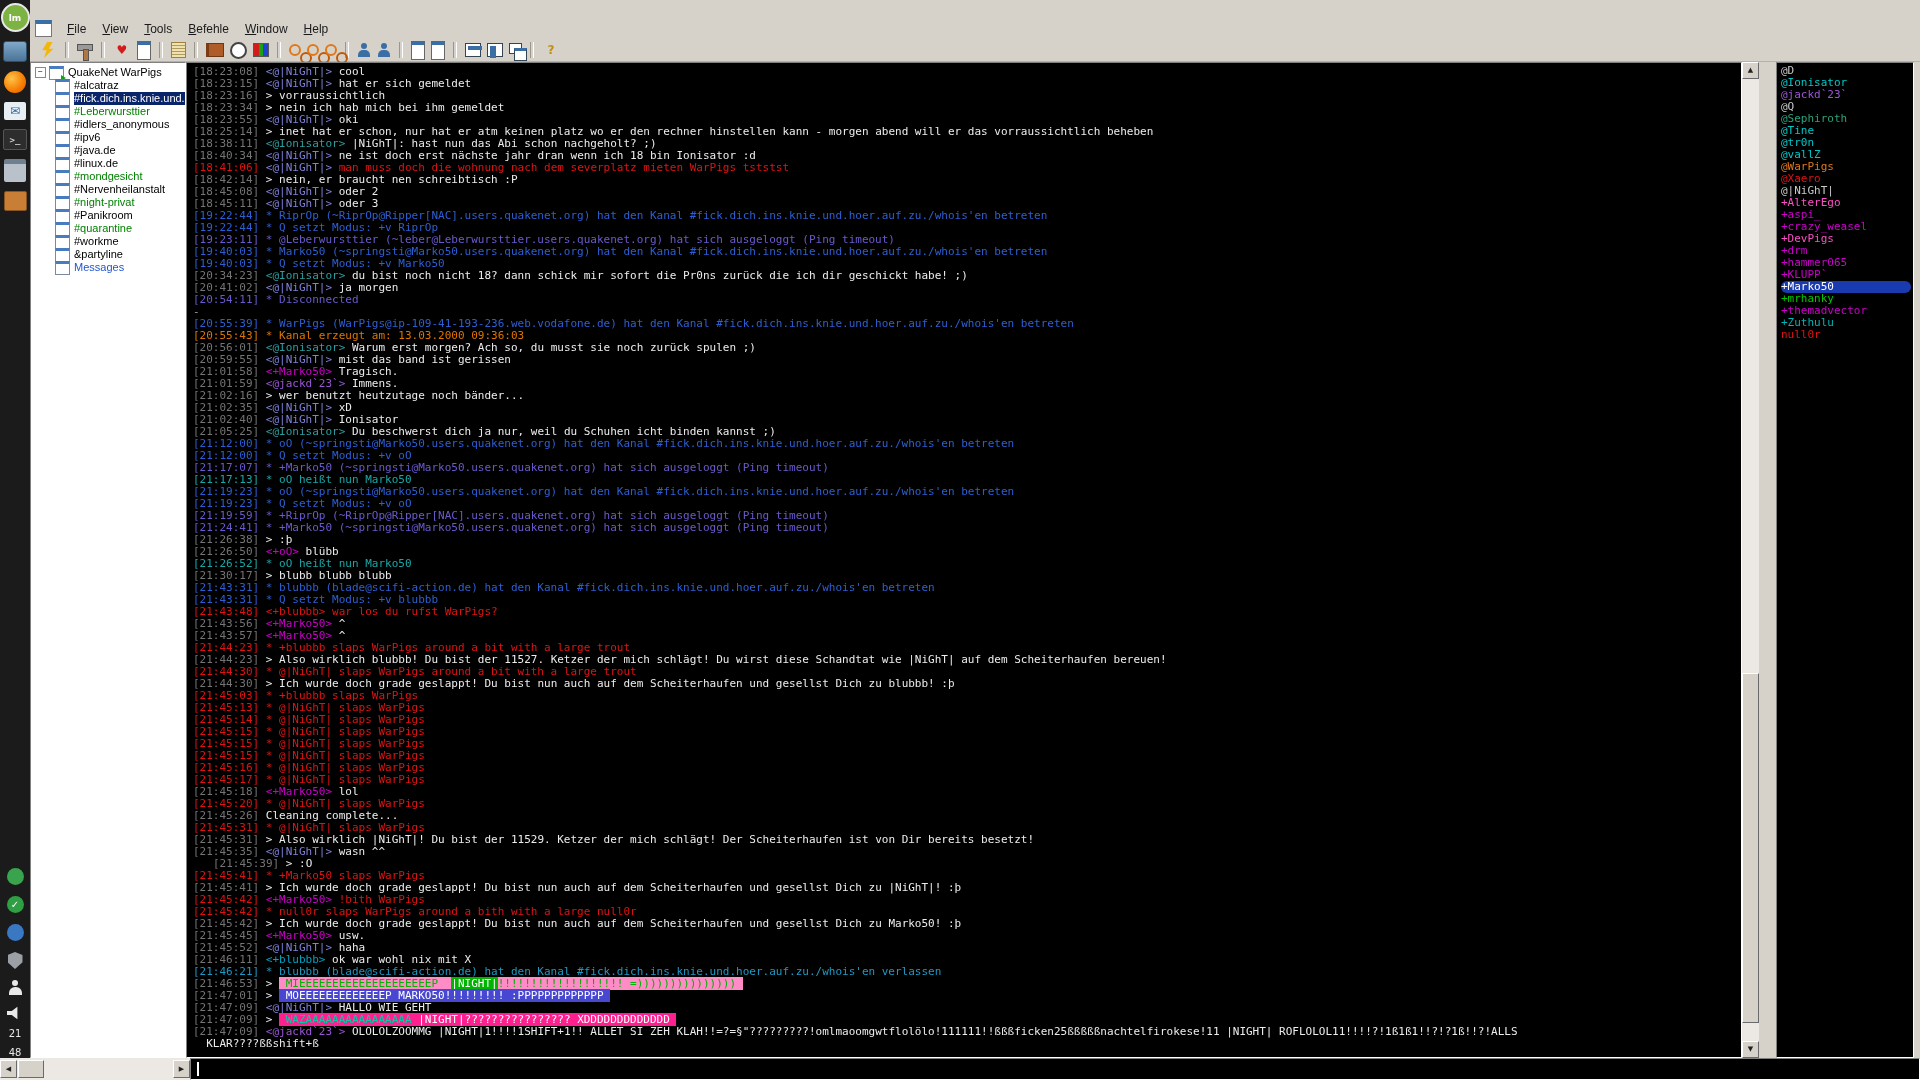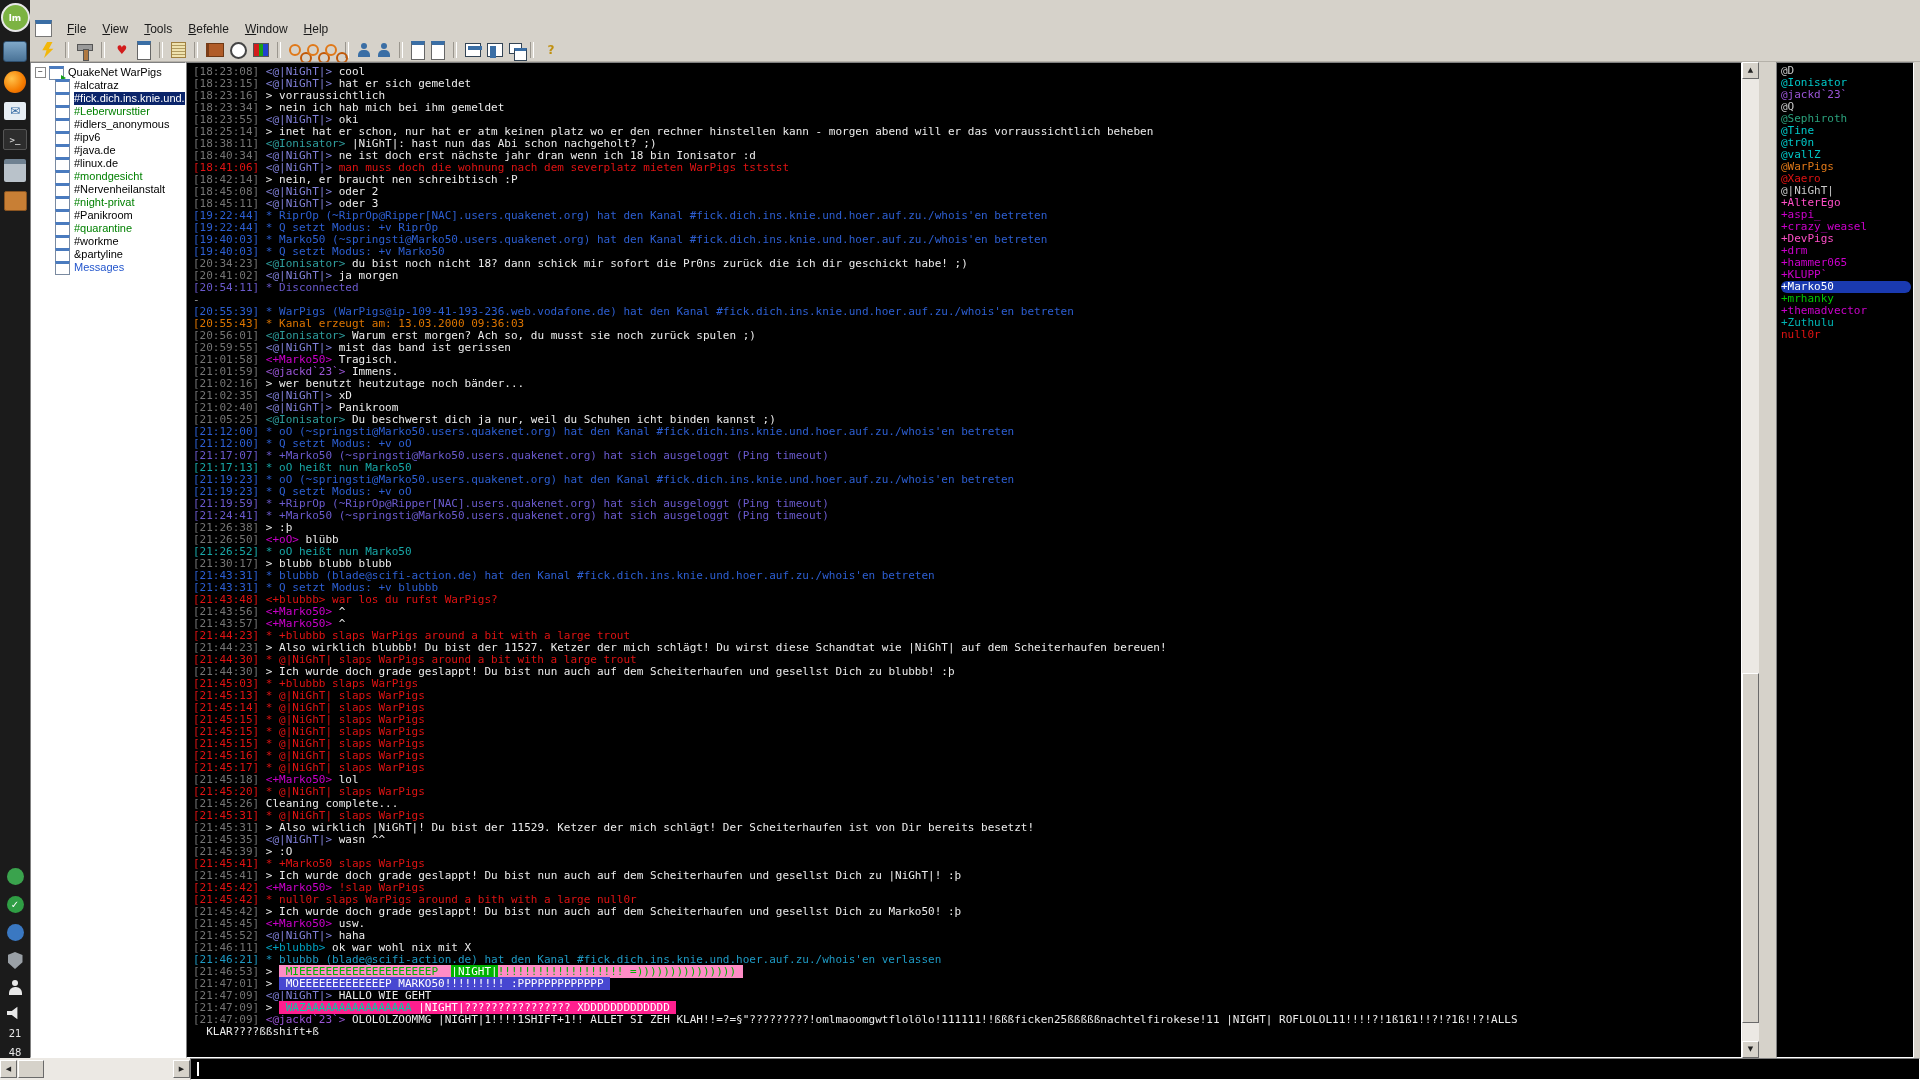--- a/index.html
+++ b/index.html
@@ -252,35 +252,36 @@
       <div class="chat-line"><span style="color: rgb(117, 117, 117);">[18:23:55] </span><span style="color: rgb(128, 128, 216);">&lt;@|NiGhT|&gt; </span><span style="color: rgb(236, 236, 236);">oki</span></div>
       <div class="chat-line"><span style="color: rgb(117, 117, 117);">[18:25:14] </span><span style="color: rgb(236, 236, 236);">&gt; inet hat er schon, nur hat er atm keinen platz wo er den rechner hinstellen kann - morgen abend will er das vorraussichtlich beheben</span></div>
       <div class="chat-line"><span style="color: rgb(117, 117, 117);">[18:38:11] </span><span style="color: rgb(47, 158, 158);">&lt;@Ionisator&gt; </span><span style="color: rgb(236, 236, 236);">|NiGhT|: hast nun das Abi schon nachgeholt? ;)</span></div>
       <div class="chat-line"><span style="color: rgb(117, 117, 117);">[18:40:34] </span><span style="color: rgb(128, 128, 216);">&lt;@|NiGhT|&gt; </span><span style="color: rgb(236, 236, 236);">ne ist doch erst nächste jahr dran wenn ich 18 bin Ionisator :d</span></div>
       <div class="chat-line"><span style="color: rgb(224, 19, 19);">[18:41:06] </span><span style="color: rgb(128, 128, 216);">&lt;@|NiGhT|&gt; </span><span style="color: rgb(224, 19, 19);">man muss doch die wohnung nach dem severplatz mieten WarPigs tststst</span></div>
       <div class="chat-line"><span style="color: rgb(117, 117, 117);">[18:42:14] </span><span style="color: rgb(236, 236, 236);">&gt; nein, er braucht nen schreibtisch :P</span></div>
       <div class="chat-line"><span style="color: rgb(117, 117, 117); text-align: center;">[18:45:08] </span><span style="color: rgb(128, 128, 216);">&lt;@|NiGhT|&gt; </span><span style="color: rgb(236, 236, 236);">oder 2</span></div>
       <div class="chat-line"><span style="color: rgb(117, 117, 117);">[18:45:11] </span><span style="color: rgb(128, 128, 216);">&lt;@|NiGhT|&gt; </span><span style="color: rgb(236, 236, 236);">oder 3</span></div>
       <div class="chat-line"><span style="color: rgb(45, 95, 211);">[19:22:44] * RiprOp (~RiprOp@Ripper[NAC].users.quakenet.org) hat den Kanal #fick.dich.ins.knie.und.hoer.auf.zu./whois'en betreten</span></div>
       <div class="chat-line"><span style="color: rgb(45, 95, 211);">[19:22:44] * Q setzt Modus: +v RiprOp</span></div>
+      <div class="chat-line"><span style="color: rgb(106, 90, 205);">[19:23:11] * @Leberwursttier (~leber@Leberwursttier.users.quakenet.org) hat sich ausgeloggt (Ping timeout)</span></div>
       <div class="chat-line"><span style="color: rgb(45, 95, 211);">[19:40:03] * Marko50 (~springsti@Marko50.users.quakenet.org) hat den Kanal #fick.dich.ins.knie.und.hoer.auf.zu./whois'en betreten</span></div>
       <div class="chat-line"><span style="color: rgb(45, 95, 211);">[19:40:03] * Q setzt Modus: +v Marko50</span></div>
       <div class="chat-line"><span style="color: rgb(117, 117, 117);">[20:34:23] </span><span style="color: rgb(47, 158, 158);">&lt;@Ionisator&gt; </span><span style="color: rgb(236, 236, 236);">du bist noch nicht 18? dann schick mir sofort die Pr0ns zurück die ich dir geschickt habe! ;)</span></div>
       <div class="chat-line"><span style="color: rgb(117, 117, 117);">[20:41:02] </span><span style="color: rgb(128, 128, 216);">&lt;@|NiGhT|&gt; </span><span style="color: rgb(236, 236, 236);">ja morgen</span></div>
       <div class="chat-line"><span style="color: rgb(106, 90, 205);">[20:54:11] * Disconnected</span></div>
       <div class="chat-line"><span style="color: rgb(154, 154, 154);">-</span></div>
       <div class="chat-line"><span style="color: rgb(45, 95, 211);">[20:55:39] * WarPigs (WarPigs@ip-109-41-193-236.web.vodafone.de) hat den Kanal #fick.dich.ins.knie.und.hoer.auf.zu./whois'en betreten</span></div>
       <div class="chat-line"><span style="color: rgb(221, 117, 0);">[20:55:43] * Kanal erzeugt am: 13.03.2000 09:36:03</span></div>
       <div class="chat-line"><span style="color: rgb(117, 117, 117);">[20:56:01] </span><span style="color: rgb(47, 158, 158);">&lt;@Ionisator&gt; </span><span style="color: rgb(236, 236, 236);">Warum erst morgen? Ach so, du musst sie noch zurück spulen ;)</span></div>
       <div class="chat-line"><span style="color: rgb(117, 117, 117);">[20:59:55] </span><span style="color: rgb(128, 128, 216);">&lt;@|NiGhT|&gt; </span><span style="color: rgb(236, 236, 236);">mist das band ist gerissen</span></div>
       <div class="chat-line"><span style="color: rgb(117, 117, 117);">[21:01:58] </span><span style="color: rgb(204, 0, 204);">&lt;+Marko50&gt; </span><span style="color: rgb(236, 236, 236);">Tragisch.</span></div>
       <div class="chat-line"><span style="color: rgb(117, 117, 117);">[21:01:59] </span><span style="color: rgb(154, 85, 214);">&lt;@jackd`23`&gt; </span><span style="color: rgb(236, 236, 236);">Immens.</span></div>
       <div class="chat-line"><span style="color: rgb(117, 117, 117);">[21:02:16] </span><span style="color: rgb(236, 236, 236);">&gt; wer benutzt heutzutage noch bänder...</span></div>
       <div class="chat-line"><span style="color: rgb(117, 117, 117);">[21:02:35] </span><span style="color: rgb(128, 128, 216);">&lt;@|NiGhT|&gt; </span><span style="color: rgb(236, 236, 236);">xD</span></div>
-      <div class="chat-line"><span style="color: rgb(117, 117, 117);">[21:02:40] </span><span style="color: rgb(128, 128, 216);">&lt;@|NiGhT|&gt; </span><span style="color: rgb(236, 236, 236);">Panikroom</span></div>
+      <div class="chat-line"><span style="color: rgb(117, 117, 117);">[21:02:40] </span><span style="color: rgb(128, 128, 216);">&lt;@|NiGhT|&gt; </span><span style="color: rgb(236, 236, 236);">Ionisator</span></div>
       <div class="chat-line"><span style="color: rgb(117, 117, 117);">[21:05:25] </span><span style="color: rgb(47, 158, 158);">&lt;@Ionisator&gt; </span><span style="color: rgb(236, 236, 236);">Du beschwerst dich ja nur, weil du Schuhen icht binden kannst ;)</span></div>
       <div class="chat-line"><span style="color: rgb(45, 95, 211);">[21:12:00] * oO (~springsti@Marko50.users.quakenet.org) hat den Kanal #fick.dich.ins.knie.und.hoer.auf.zu./whois'en betreten</span></div>
       <div class="chat-line"><span style="color: rgb(45, 95, 211);">[21:12:00] * Q setzt Modus: +v oO</span></div>
       <div class="chat-line"><span style="color: rgb(106, 90, 205);">[21:17:07] * +Marko50 (~springsti@Marko50.users.quakenet.org) hat sich ausgeloggt (Ping timeout)</span></div>
       <div class="chat-line"><span style="color: rgb(24, 168, 168);">[21:17:13] * oO heißt nun Marko50</span></div>
       <div class="chat-line"><span style="color: rgb(45, 95, 211);">[21:19:23] * oO (~springsti@Marko50.users.quakenet.org) hat den Kanal #fick.dich.ins.knie.und.hoer.auf.zu./whois'en betreten</span></div>
       <div class="chat-line"><span style="color: rgb(45, 95, 211);">[21:19:23] * Q setzt Modus: +v oO</span></div>
       <div class="chat-line"><span style="color: rgb(106, 90, 205);">[21:19:59] * +RiprOp (~RiprOp@Ripper[NAC].users.quakenet.org) hat sich ausgeloggt (Ping timeout)</span></div>
       <div class="chat-line"><span style="color: rgb(106, 90, 205);">[21:24:41] * +Marko50 (~springsti@Marko50.users.quakenet.org) hat sich ausgeloggt (Ping timeout)</span></div>
       <div class="chat-line"><span style="color: rgb(117, 117, 117);">[21:26:38] </span><span style="color: rgb(236, 236, 236);">&gt; :þ</span></div>
@@ -303,24 +304,24 @@
       <div class="chat-line"><span style="color: rgb(224, 19, 19);">[21:45:15] * @|NiGhT| slaps WarPigs</span></div>
       <div class="chat-line"><span style="color: rgb(224, 19, 19);">[21:45:15] * @|NiGhT| slaps WarPigs</span></div>
       <div class="chat-line"><span style="color: rgb(224, 19, 19);">[21:45:16] * @|NiGhT| slaps WarPigs</span></div>
       <div class="chat-line"><span style="color: rgb(224, 19, 19);">[21:45:17] * @|NiGhT| slaps WarPigs</span></div>
       <div class="chat-line"><span style="color: rgb(117, 117, 117);">[21:45:18] </span><span style="color: rgb(204, 0, 204);">&lt;+Marko50&gt; </span><span style="color: rgb(236, 236, 236);">lol</span></div>
       <div class="chat-line"><span style="color: rgb(224, 19, 19);">[21:45:20] * @|NiGhT| slaps WarPigs</span></div>
       <div class="chat-line"><span style="color: rgb(117, 117, 117);">[21:45:26] </span><span style="color: rgb(236, 236, 236); text-align: center;">Cleaning complete...</span></div>
       <div class="chat-line"><span style="color: rgb(224, 19, 19);">[21:45:31] * @|NiGhT| slaps WarPigs</span></div>
       <div class="chat-line"><span style="color: rgb(117, 117, 117);">[21:45:31] </span><span style="color: rgb(236, 236, 236);">&gt; Also wirklich |NiGhT|! Du bist der 11529. Ketzer der mich schlägt! Der Scheiterhaufen ist von Dir bereits besetzt!</span></div>
       <div class="chat-line"><span style="color: rgb(117, 117, 117);">[21:45:35] </span><span style="color: rgb(128, 128, 216);">&lt;@|NiGhT|&gt; </span><span style="color: rgb(236, 236, 236);">wasn ^^</span></div>
-      <div class="chat-line"><span style="color: rgb(117, 117, 117);">[21:45:39] </span><span style="color: rgb(236, 236, 236);">&gt; :O</span></div>
+      <div class="chat-line"><span style="color: rgb(117, 117, 117); margin-left: 20px;">[21:45:39] </span><span style="color: rgb(236, 236, 236);">&gt; :O</span></div>
       <div class="chat-line"><span style="color: rgb(224, 19, 19);">[21:45:41] * +Marko50 slaps WarPigs</span></div>
       <div class="chat-line"><span style="color: rgb(117, 117, 117);">[21:45:41] </span><span style="color: rgb(236, 236, 236);">&gt; Ich wurde doch grade geslappt! Du bist nun auch auf dem Scheiterhaufen und gesellst Dich zu |NiGhT|! :þ</span></div>
-      <div class="chat-line"><span style="color: rgb(224, 19, 19);">[21:45:42] </span><span style="color: rgb(204, 0, 204);">&lt;+Marko50&gt; </span><span style="color: rgb(224, 19, 19);">!slap WarPigs</span></div>
+      <div class="chat-line"><span style="color: rgb(224, 19, 19);">[21:45:42] </span><span style="color: rgb(204, 0, 204);">&lt;+Marko50&gt; </span><span style="color: rgb(224, 19, 19);">!bith WarPigs</span></div>
       <div class="chat-line"><span style="color: rgb(224, 19, 19);">[21:45:42] * null0r slaps WarPigs around a bith with a large null0r</span></div>
       <div class="chat-line"><span style="color: rgb(117, 117, 117);">[21:45:42] </span><span style="color: rgb(236, 236, 236);">&gt; Ich wurde doch grade geslappt! Du bist nun auch auf dem Scheiterhaufen und gesellst Dich zu Marko50! :þ</span></div>
       <div class="chat-line"><span style="color: rgb(117, 117, 117);">[21:45:45] </span><span style="color: rgb(204, 0, 204);">&lt;+Marko50&gt; </span><span style="color: rgb(236, 236, 236);">usw.</span></div>
       <div class="chat-line"><span style="color: rgb(117, 117, 117);">[21:45:52] </span><span style="color: rgb(128, 128, 216);">&lt;@|NiGhT|&gt; </span><span style="color: rgb(236, 236, 236);">haha</span></div>
       <div class="chat-line"><span style="color: rgb(117, 117, 117);">[21:46:11] </span><span style="color: rgb(0, 162, 194);">&lt;+blubbb&gt; </span><span style="color: rgb(236, 236, 236);">ok war wohl nix mit X</span></div>
       <div class="chat-line"><span style="color: rgb(30, 154, 196);">[21:46:21] * blubbb (blade@scifi-action.de) hat den Kanal #fick.dich.ins.knie.und.hoer.auf.zu./whois'en verlassen</span></div>
       <div class="chat-line"><span style="color: rgb(117, 117, 117);">[21:46:53] </span><span style="color: rgb(236, 236, 236);">&gt; </span><span style="color: rgb(0, 180, 0); background: rgb(255, 140, 198);"> MIEEEEEEEEEEEEEEEEEEEEP  </span><span style="color: rgb(255, 255, 255); background: rgb(0, 180, 0);">|NIGHT|</span><span style="color: rgb(0, 180, 0); background: rgb(255, 140, 198);">!!!!!!!!!!!!!!!!!!! =))))))))))))))) </span></div>
       <div class="chat-line"><span style="color: rgb(117, 117, 117);">[21:47:01] </span><span style="color: rgb(236, 236, 236);">&gt; </span><span style="color: rgb(255, 255, 255); background: rgb(71, 71, 209);"> MOEEEEEEEEEEEEEP MARKO50!!!!!!!!! :PPPPPPPPPPPPP </span></div>
       <div class="chat-line"><span style="color: rgb(117, 117, 117);">[21:47:09] </span><span style="color: rgb(128, 128, 216);">&lt;@|NiGhT|&gt; </span><span style="color: rgb(236, 236, 236);">HALLO WIE GEHT</span></div>
       <div class="chat-line"><span style="color: rgb(117, 117, 117);">[21:47:09] </span><span style="color: rgb(236, 236, 236);">&gt; </span><span style="color: rgb(0, 207, 166); background: rgb(255, 31, 143);"> WAZAAAAAAAAAAAAAAAA </span><span style="color: rgb(255, 255, 255); background: rgb(255, 31, 143);">|NIGHT|???????????????? XDDDDDDDDDDDDD </span></div>

